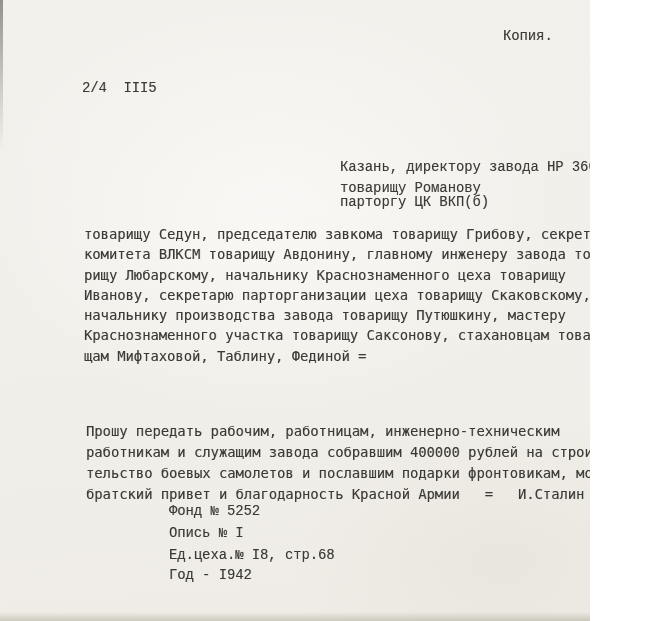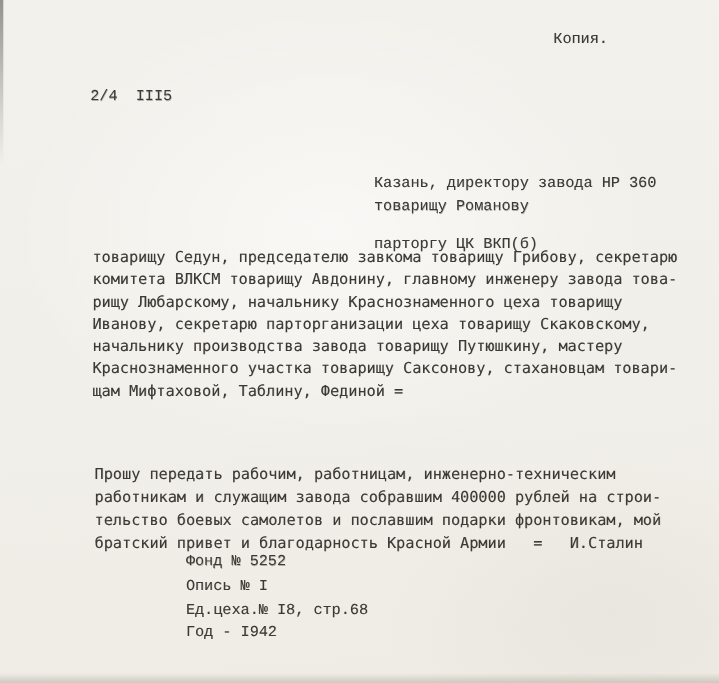--- a/index.html
+++ b/index.html
@@ -1,18 +1,18 @@
 <!DOCTYPE html>
 <html><head>
 <meta charset="utf-8">
 <style>
   html, body { margin: 0; padding: 0; background: #ffffff; }
   .page {
     position: relative;
-    width: 654px;
+    width: 590px;
     height: 621px;
     overflow: hidden;
     font-family: "Liberation Mono", "DejaVu Sans Mono", monospace;
     color: #3c3a36;
     background:
       radial-gradient(ellipse 420px 300px at 46% 34%, rgba(255,255,255,0.55), rgba(255,255,255,0) 70%),
       radial-gradient(ellipse 300px 200px at 85% 90%, rgba(215,210,198,0.25), rgba(215,210,198,0) 70%),
       linear-gradient(176deg, #f3f1ec 0%, #f1efe9 55%, #eeece5 100%);
   }
   
@@ -53,21 +53,21 @@
 
   <div class="t" style="left:503px; top:27px;">Копия.</div>
 
   <div class="t" style="left:82px; top:79px;">2/4  III5</div>
 
 
 
   <div>
     <div class="t" style="left:340px; top:158px;">Казань, директору завода НР 360</div>
     <div class="t" style="left:340px; top:179px;">товарищу Романову</div>
-    <div class="t" style="left:340px; top:213px;">парторгу ЦК ВКП(б)</div>
+    <div class="t" style="left:340px; top:193px;">парторгу ЦК ВКП(б)</div>
   </div>
 
   <pre class="t recipients" style="left:84px; top:224px;">товарищу Седун, председателю завкома товарищу Грибову, секретарю
 комитета ВЛКСМ товарищу Авдонину, главному инженеру завода това-
 рищу Любарскому, начальнику Краснознаменного цеха товарищу
 Иванову, секретарю парторганизации цеха товарищу Скаковскому,
 начальнику производства завода товарищу Путюшкину, мастеру
 Краснознаменного участка товарищу Саксонову, стахановцам товари-
 щам Мифтаховой, Таблину, Фединой =</pre>
 

